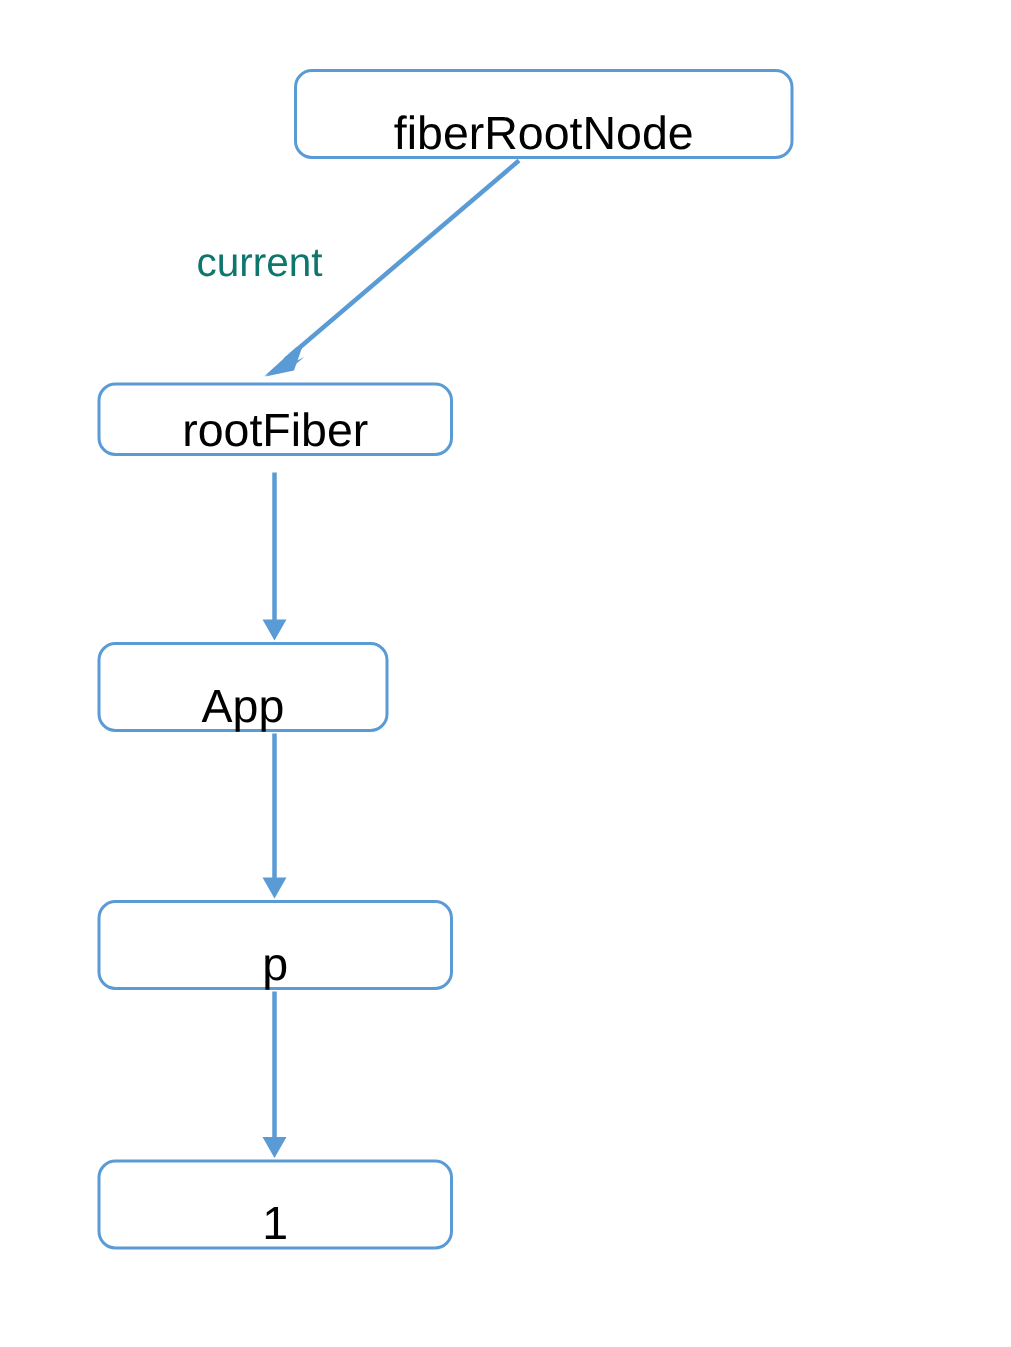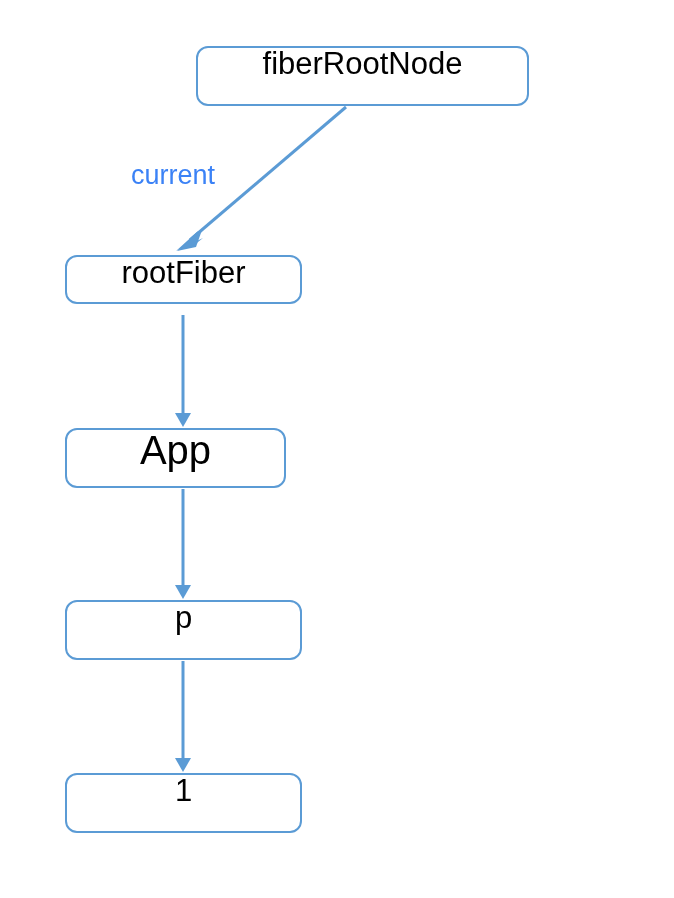--- a/index.html
+++ b/index.html
@@ -18,21 +18,21 @@
     background: #ffffff;
     overflow: hidden;
   }
   .node {
     position: absolute;
     box-sizing: border-box;
     background: #ffffff;
     border: 2px solid #5b9bd5;
     border-radius: 12px;
     display: flex;
-    align-items: flex-start;
+    align-items: flex-end;
     justify-content: center;
     color: #000000;
     font-family: "Liberation Sans", sans-serif;
     line-height: 1;
     z-index: 2;
   }
   .node-label {
     display: block;
     color: #000000;
     white-space: nowrap;
@@ -47,23 +47,23 @@
   #node-rootfiber {
     left: 65px;
     top: 255px;
     width: 237px;
     height: 49px;
     font-size: 31px;
   }
   #node-app {
     left: 65px;
     top: 428px;
-    width: 221px;
+    width: 194px;
     height: 60px;
-    font-size: 40px;
+    font-size: 31px;
   }
   #node-p {
     left: 65px;
     top: 600px;
     width: 237px;
     height: 60px;
     font-size: 31px;
   }
   #node-one {
     left: 65px;
@@ -84,21 +84,21 @@
     position: absolute;
     font-family: "Liberation Sans", sans-serif;
     font-size: 27px;
     line-height: 1;
     white-space: nowrap;
     z-index: 3;
   }
   #edge-label-current {
     left: 131px;
     top: 162px;
-    color: #3b82f6;
+    color: #0f766e;
   }
 </style>
 </head>
 <body>
 
 <div id="canvas">
 
   <svg id="edge-layer" viewBox="0 0 674 898" width="674" height="898" xmlns="http://www.w3.org/2000/svg">
 
     <g>

